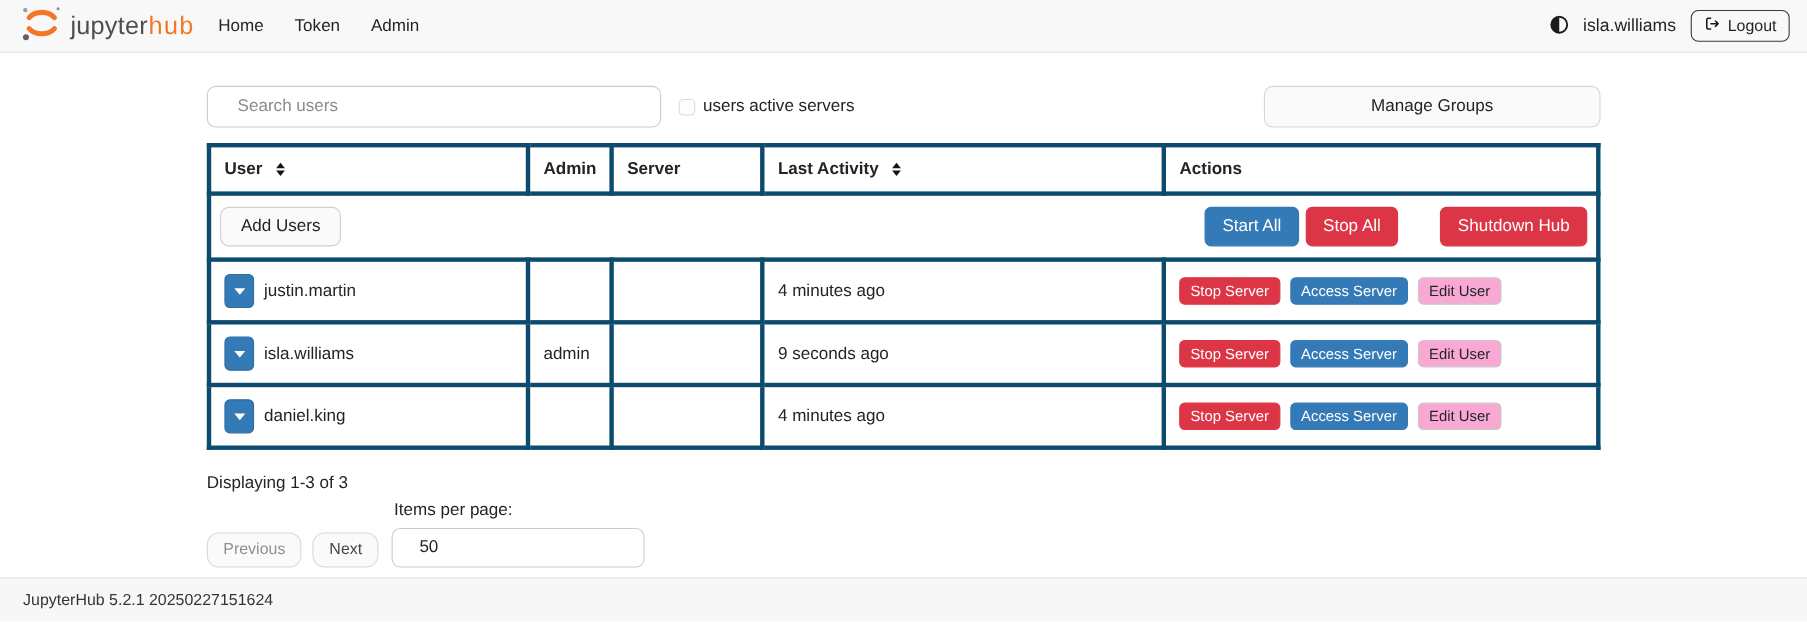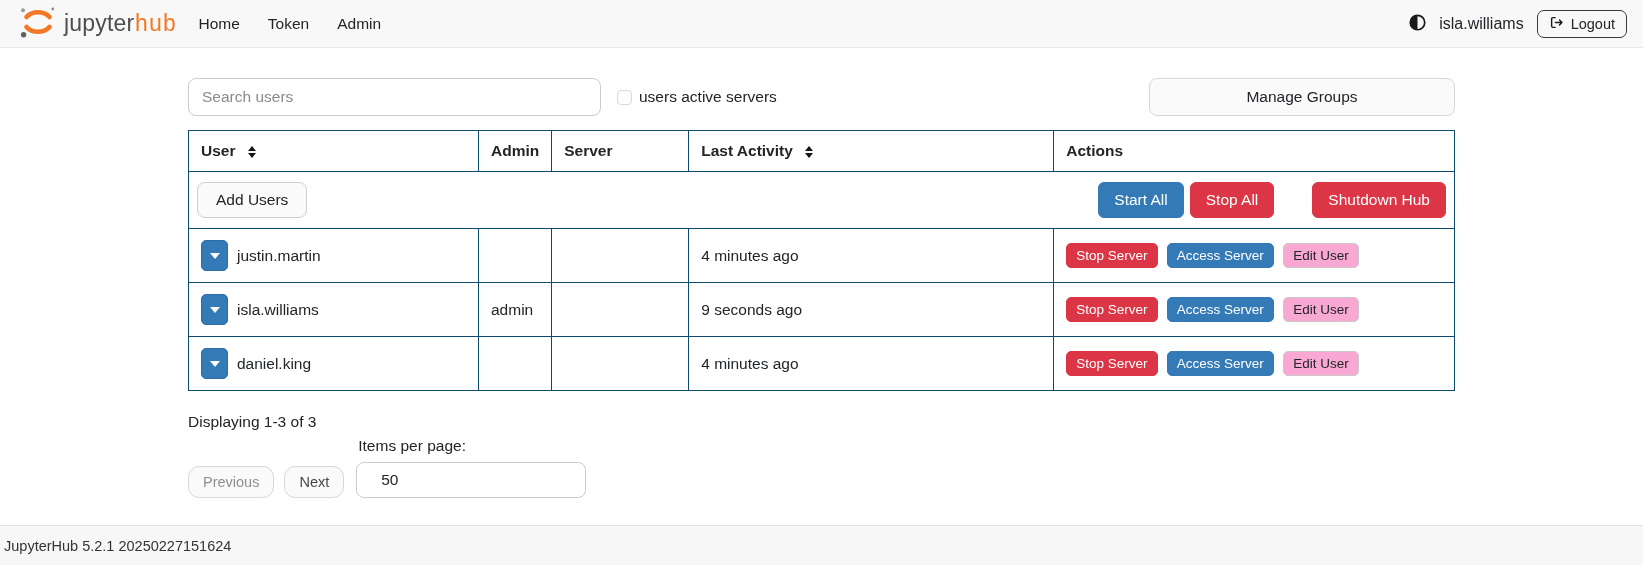--- a/index.html
+++ b/index.html
@@ -44,39 +44,39 @@
     justify-content: space-between;
   }
 
   
   .container { width: 1267px; margin: 0 auto; }
 
   .toolbar { display: flex; align-items: center; margin-top: 30px; }
   .search-input {
     width: 413px; height: 38px;
     border: 1px solid #cbcbcb; border-radius: 8px;
-    padding: 0 13px; font-size: 15.5px; font-family: inherit;
+    padding: 0 27px; font-size: 15.5px; font-family: inherit;
     color: #212529; background: #fff; outline: none;
   }
   .search-input::placeholder { color: #8b8b8b; }
   .active-filter { display: flex; align-items: center; gap: 7px; margin-left: 16px; }
   .active-checkbox {
     appearance: none; width: 15px; height: 15px;
     border: 1px solid #d4dbe1; border-radius: 4px; background: #fdfdfd; cursor: pointer;
   }
   .active-label { font-size: 15.5px; color: #212529; cursor: pointer; }
   .manage-groups-btn {
     margin-left: auto; width: 306px; height: 38px;
     background: #fafafa; border: 1px solid #d6d6d6; border-radius: 8px;
     font-size: 15.5px; color: #212529; cursor: pointer; font-family: inherit;
   }
 
   
   table.users { width: 100%; border-collapse: collapse; margin-top: 14px; font-size: 15.5px; }
-  table.users th, table.users td { border: 1px solid #0c4a6e; padding: 11px 12px; text-align: left; vertical-align: middle; }
+  table.users th, table.users td { border: 4px solid #0c4a6e; padding: 11px 12px; text-align: left; vertical-align: middle; }
   table.users th { font-weight: 700; }
   th.sortable { cursor: pointer; }
   .col-user { width: 290px; }
   .col-admin { width: 65px; }
   .col-server { width: 137px; }
   .col-activity { width: 365px; }
   .sort-icon { display: inline-flex; flex-direction: column; margin-left: 8px; vertical-align: middle; }
   .tri-up { width:0; height:0; border-left:4.5px solid transparent; border-right:4.5px solid transparent; border-bottom:5.5px solid #141414; margin-bottom:2px; }
   .tri-down { width:0; height:0; border-left:4.5px solid transparent; border-right:4.5px solid transparent; border-top:5.5px solid #141414; }
 
@@ -124,21 +124,21 @@
   .ipp-label { font-size: 15.5px; margin-bottom: 7px; margin-left: 2px; }
   .ipp-input {
     width: 230px; height: 36px; border: 1px solid #cbcbcb; border-radius: 8px;
     padding: 0 24px; font-size: 15.5px; font-family: Liberation Sans, sans-serif; color: #212529; outline: none;
   }
 
   
   .footer {
     position: absolute; left: 0; bottom: 0; width: 100%; height: 40px;
     background: #f7f7f7; border-top: 1px solid #e3e3e3;
-    display: flex; align-items: center; padding-left: 4px;
+    display: flex; align-items: center; padding-left: 21px;
     font-size: 14.5px; color: #343434;
   }
 </style>
 </head>
 <body>
 
 <div class="navbar">
   <div class="brand">
     <span>
       <svg width="44" height="36" viewBox="0 0 44 36">

